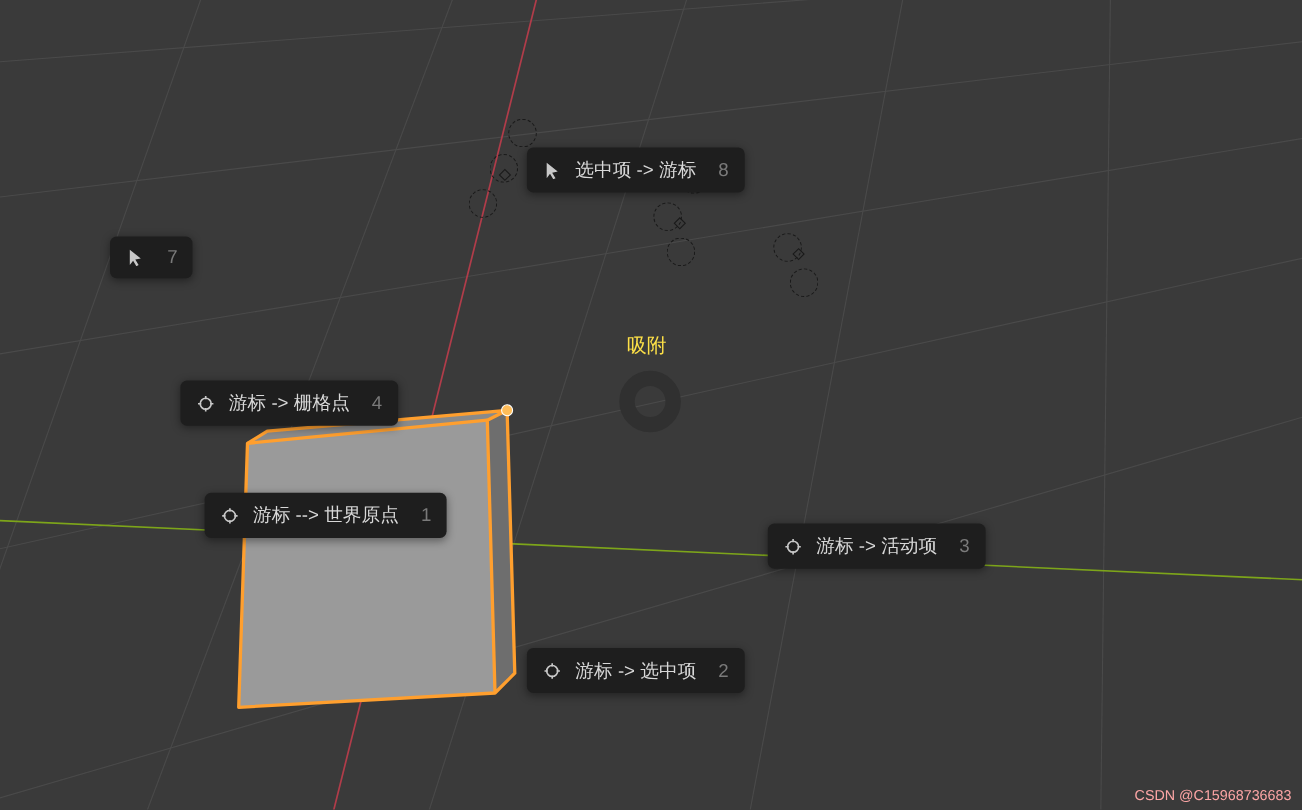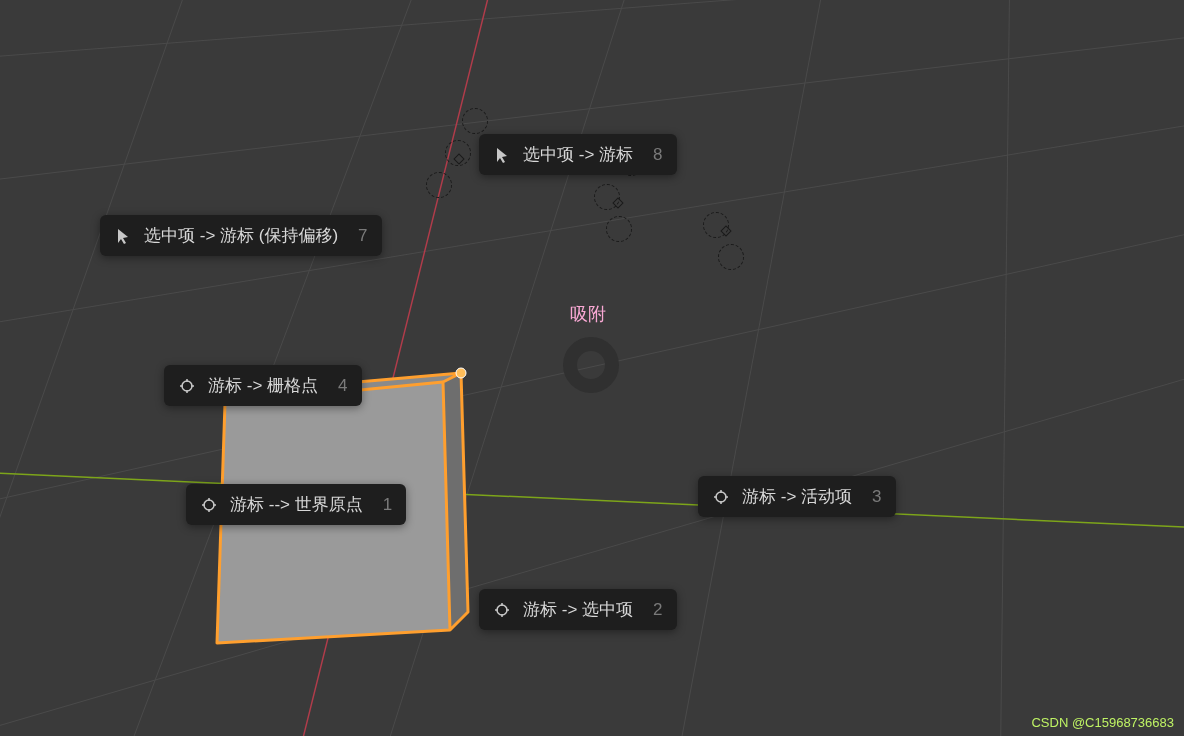--- a/index.html
+++ b/index.html
@@ -39,21 +39,21 @@
   flex: 1;
   white-space: nowrap;
 }
 .pie-item .key {
   color: #7a7a7a;
   font-size: 17px;
   margin-left: 8px;
 }
 .center-label {
   position: absolute;
-  color: #f9a8d4;
+  color: #fde047;
   font-size: 18px;
 }
 .center-ring {
   position: absolute;
   width: 56px;
   height: 56px;
   border: 14px solid #303030;
   border-radius: 50%;
 }
 .marker {
@@ -67,21 +67,21 @@
   position: absolute;
   width: 8px;
   height: 8px;
   border: 1.5px solid #1a1a1a;
   transform: rotate(45deg);
 }
 .watermark {
   position: absolute;
   right: 10px;
   bottom: 6px;
-  color: #bef264;
+  color: #fca5a5;
   font-size: 13px;
   font-family: Arial, sans-serif;
 }
 </style>
 </head>
 <body>
 
 <div class="viewport">
 
   <svg width="1184" height="736" style="position:absolute;inset:0">
@@ -144,41 +144,40 @@
     <span class="label">选中项 -&gt; 游标</span>
     <span class="key">8</span>
   </div>
 
   <div class="pie-item" style="left:100px;top:215px">
     <span class="icon">
       <svg viewBox="0 0 16 16" width="16" height="16" fill="currentColor">
           <path d="M3 1l10 8-5 1 3 5-2 1-3-5-3 4z"></path>
         </svg>
     </span>
-    <span class="label">选中项 -&gt; 游标 (保持偏移)</span>
     <span class="key">7</span>
   </div>
 
 
-  <div class="pie-item" style="left:164px;top:365px">
+  <div class="pie-item" style="left:164px;top:346px">
     <span class="icon">
       <svg viewBox="0 0 16 16" width="16" height="16" fill="none" stroke="currentColor" stroke-width="1.5">
           <circle cx="8" cy="8" r="5"></circle>
           <line x1="8" y1="1" x2="8" y2="4"></line>
           <line x1="8" y1="12" x2="8" y2="15"></line>
           <line x1="1" y1="8" x2="4" y2="8"></line>
           <line x1="12" y1="8" x2="15" y2="8"></line>
         </svg>
     </span>
     <span class="label">游标 -&gt; 栅格点</span>
     <span class="key">4</span>
   </div>
 
 
-  <div class="pie-item" style="left:186px;top:484px">
+  <div class="pie-item" style="left:186px;top:448px">
     <span class="icon">
       <svg viewBox="0 0 16 16" width="16" height="16" fill="none" stroke="currentColor" stroke-width="1.5">
           <circle cx="8" cy="8" r="5"></circle>
           <line x1="8" y1="1" x2="8" y2="4"></line>
           <line x1="8" y1="12" x2="8" y2="15"></line>
           <line x1="1" y1="8" x2="4" y2="8"></line>
           <line x1="12" y1="8" x2="15" y2="8"></line>
         </svg>
     </span>
     <span class="label">游标 --&gt; 世界原点</span>

